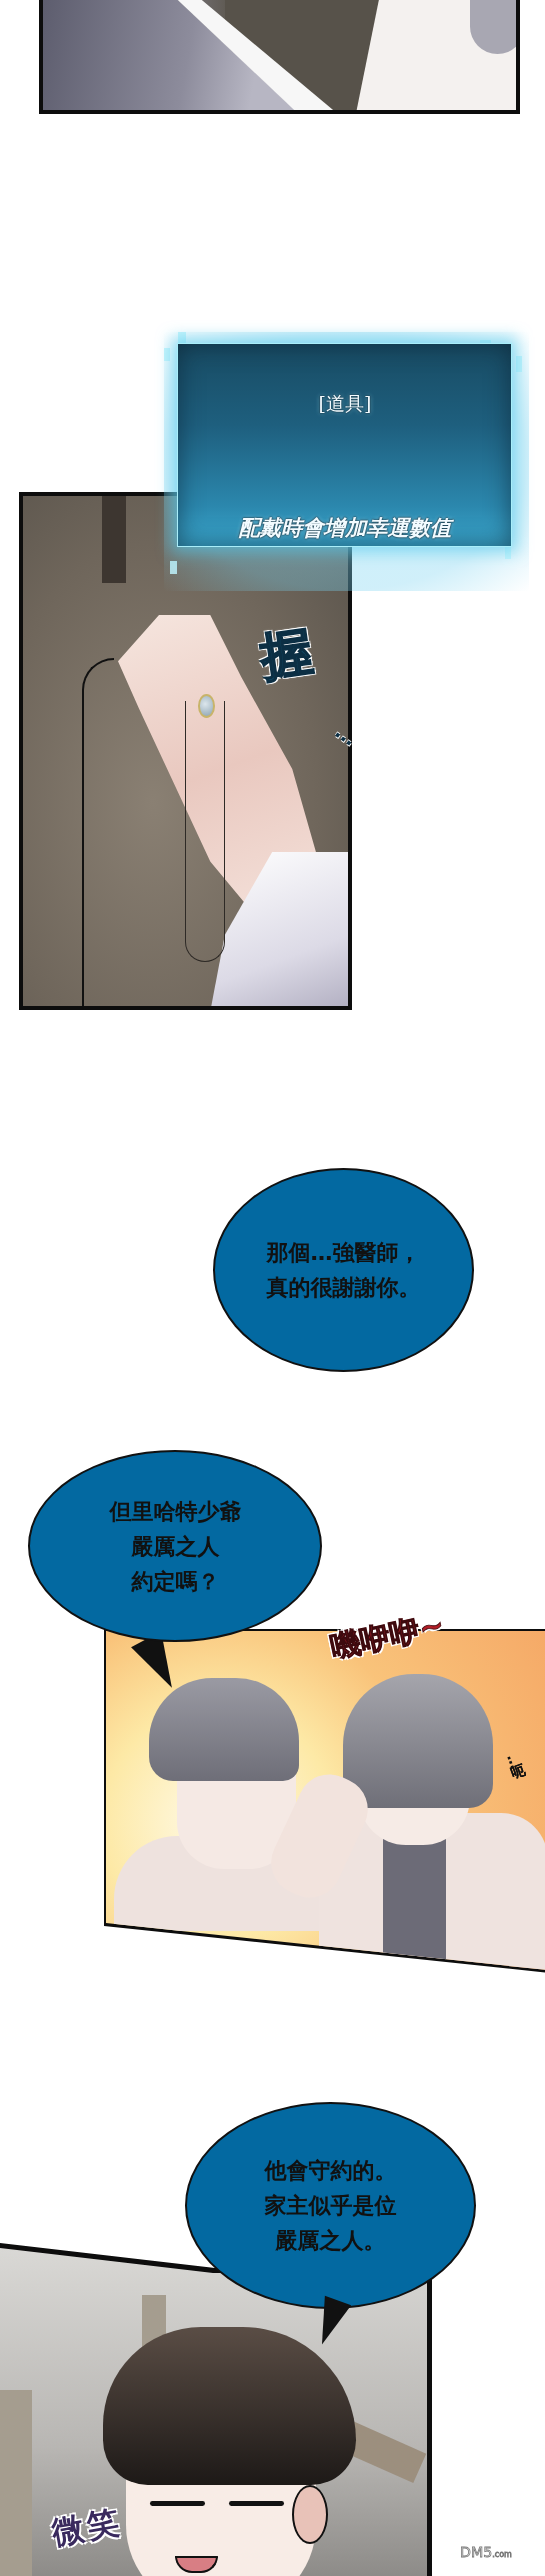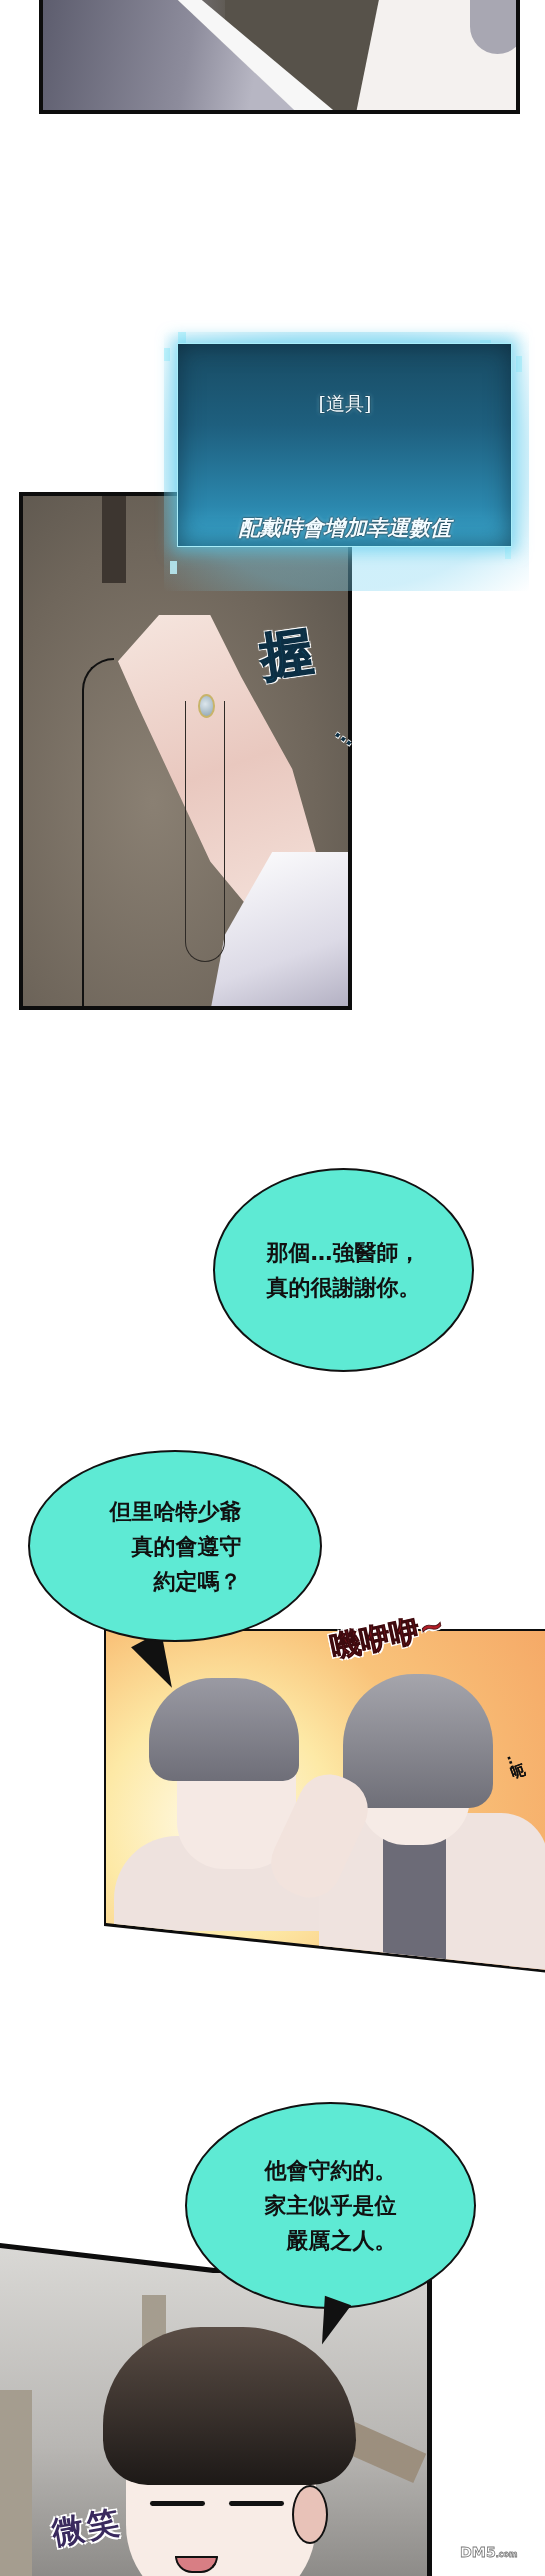--- a/index.html
+++ b/index.html
@@ -52,22 +52,22 @@
     background: linear-gradient(180deg, #184b63 0%, #1e5f7e 40%, #2b87ad 80%, #3aa6cc 100%);
     box-shadow: 0 0 14.2px 6.3px rgba(80,200,235,0.6), inset 0 0 24px rgba(10,30,45,0.6); }
   #item-box .pix { position: absolute; background: #bdf2fc; opacity: 0.85; }
   #item-box .line { position: absolute; left: 0; width: 100%; text-align: center; color: #f2fbff;
     font-family: "DejaVu Serif", serif; text-shadow: 0 0 2.4px #0b2a3a, 0 0 1.6px #0b2a3a, 0 0 4.7px rgba(170,235,255,0.8); }
   #item-box .cat { top: 47px; font-size: 19px; }
   #item-box .name { top: 107px; font-size: 25px; font-weight: bold; letter-spacing: 1.6px; }
   #item-box .desc { top: 169px; font-size: 21.3px; font-weight: bold; font-style: italic; }
 
   
-  .bubble { position: absolute; background: #5eead4; border: 2.4px solid #111; border-radius: 50%;
-    display: flex; align-items: center; justify-content: center; text-align: right; z-index: 5; }
+  .bubble { position: absolute; background: #0369a1; border: 2.4px solid #111; border-radius: 50%;
+    display: flex; align-items: center; justify-content: center; text-align: center; z-index: 5; }
   .bubble .txt { font-family: "DejaVu Sans", sans-serif; font-size: 22px; line-height: 35px; color: #111; white-space: pre-line; font-weight: bold; }
   .tail { position: absolute; width: 0; height: 0; z-index: 4; }
 
   #bubble-1 { left: 213px; top: 1168px; width: 261px; height: 204px; }
   #bubble-2 { left: 28.4px; top: 1450px; width: 294px; height: 192px; }
   #bubble-3 { left: 185px; top: 2102px; width: 291px; height: 207px; }
 
   
   #panel-3 { left: 106px; top: 1631px; width: 450px; height: 348px;
     background: radial-gradient(circle at 25% 55%, #fffbea 0%, #fde9a6 30%, #f9c37a 55%, #f5a866 100%);
@@ -99,21 +99,21 @@
   #panel-4 .beam { position: absolute; left: 174px; top: 95px; width: 269px; height: 32px; background: #9c8f7e; transform: rotate(24deg); transform-origin: left; }
   #panel-4 .hair { position: absolute; left: 103px; top: 79px; width: 253px; height: 158px; background: linear-gradient(180deg,#5a4d45,#1d1917); border-radius: 103px 119px 47px 47px; }
   #panel-4 .face { position: absolute; left: 126px; top: 182px; width: 190px; height: 182px; background: #f8ece6; border-radius: 32px 32px 87px 87px; }
   #panel-4 .eye { position: absolute; top: 253px; width: 55px; height: 4.7px; background: #111; border-radius: 2.4px; }
   #panel-4 .mouth { position: absolute; left: 175px; top: 308px; width: 43px; height: 17.4px; background: #d87e84; border: 2.4px solid #111; border-radius: 0 0 24px 24px; }
   #panel-4 .ear { position: absolute; left: 292px; top: 237px; width: 36px; height: 59px; background: #e8c2b8; border: 2.4px solid #111; border-radius: 50%; }
 
   .sfx-smile { position: absolute; left: 52px; top: 2506px; font-size: 32px; font-weight: bold; color: #3a2a5e; z-index: 6;
     text-shadow: 1.6px 1.6px 0 #fff, -1.6px -1.6px 0 #fff, 1.6px -1.6px 0 #fff, -1.6px 1.6px 0 #fff; transform: rotate(-10deg); letter-spacing: 3.2px; }
 
-  .watermark { position: absolute; left: 460px; top: 2544px; font-size: 14.2px; font-weight: bold; color: #ffffff;
+  .watermark { position: absolute; left: 460px; top: 2544px; font-size: 14.2px; font-weight: normal; color: #ffffff;
     -webkit-text-stroke: 0.8px #777; z-index: 6; }
   .watermark small { font-size: 8px; }
 </style>
 </head>
 <body>
 
 <div id="panel-1" class="panel">
   <div class="floor"></div>
   <div class="coat"></div>
   <div class="collar"></div>
@@ -159,21 +159,21 @@
   <div class="tank"></div>
   <div class="face-r"></div>
   <div class="hair-r"></div>
   <div class="hand"></div>
 </div>
 <div class="sfx-squish">嘰咿咿~</div>
 <div class="sfx-ugh">呃呃…</div>
 
 <div id="bubble-2" class="bubble">
   <div class="txt">但里哈特少爺
-真的會遵守
+嚴厲之人
 約定嗎？</div>
 </div>
 <div class="tail" style="left:142px;top:1636px;border-left:17.4px solid transparent;border-right:17.4px solid transparent;border-top:55px solid #111;transform:rotate(-28deg);"></div>
 
 <div id="panel-4-border"></div>
 <div id="panel-4">
   <div class="rail2"></div>
   <div class="rail"></div>
   <div class="beam"></div>
   <div class="face"></div>

